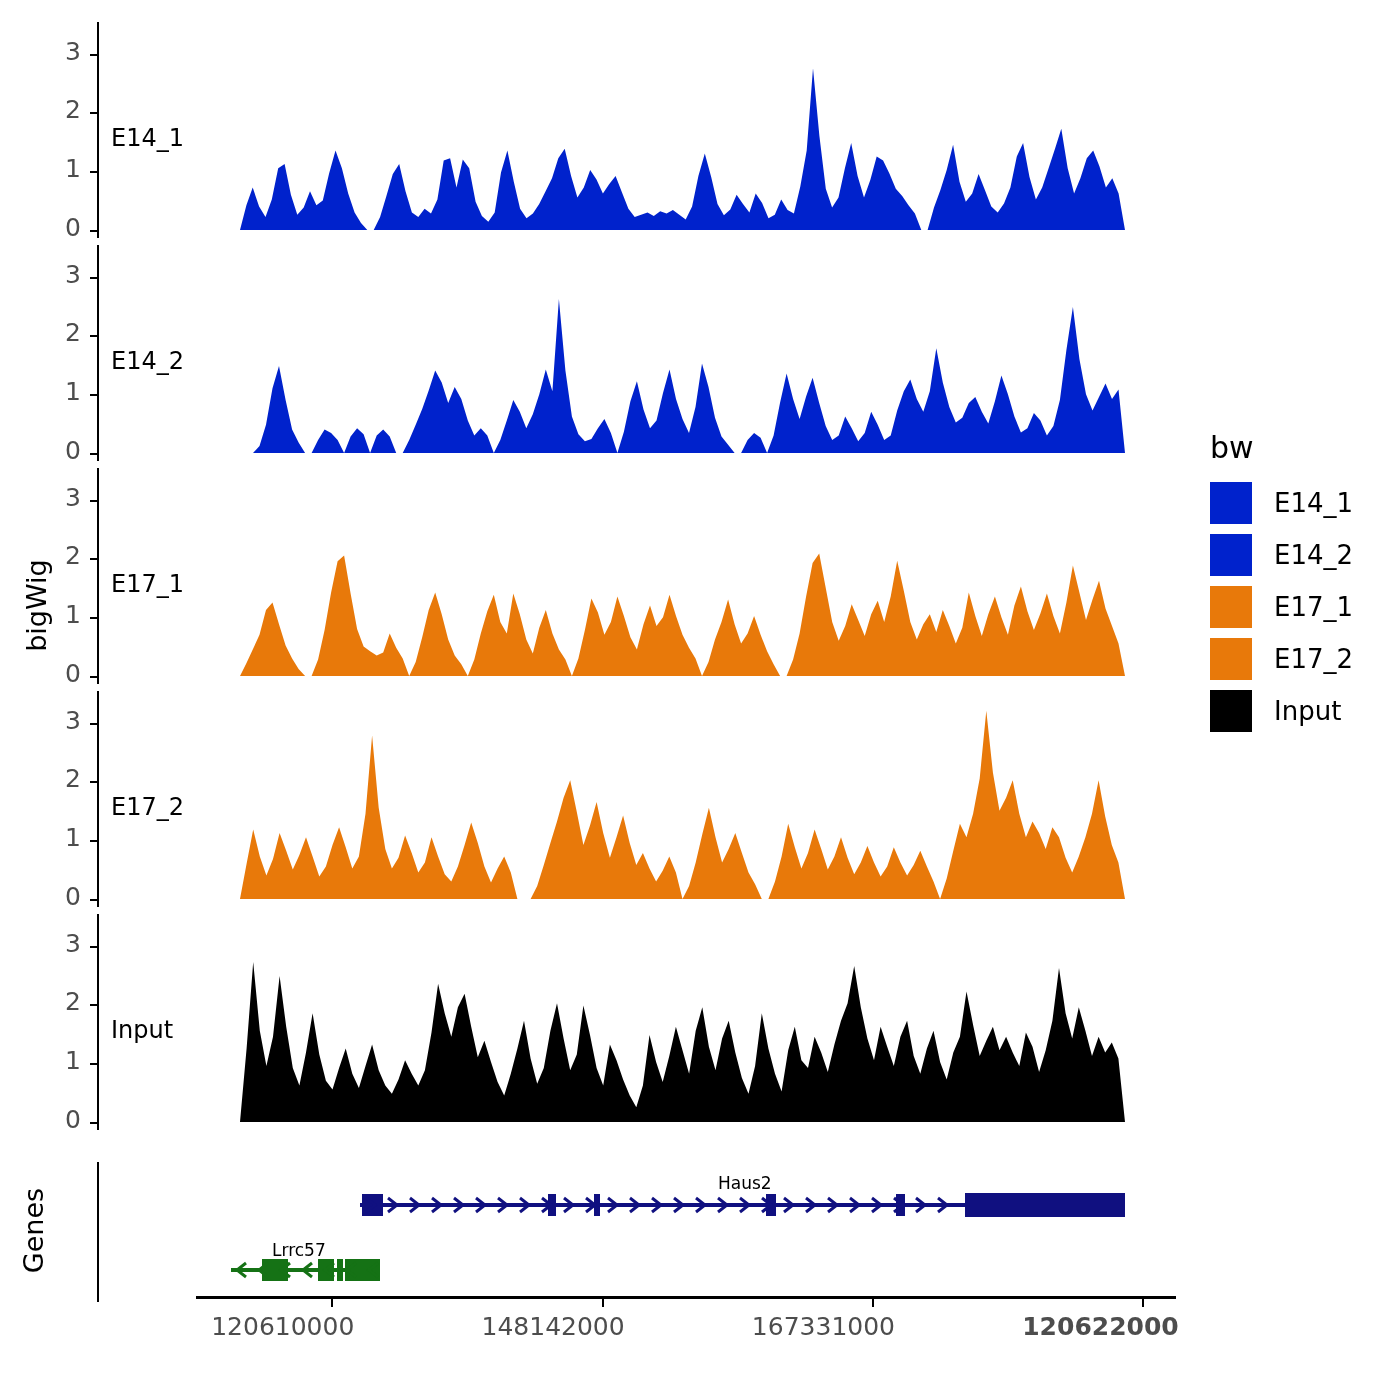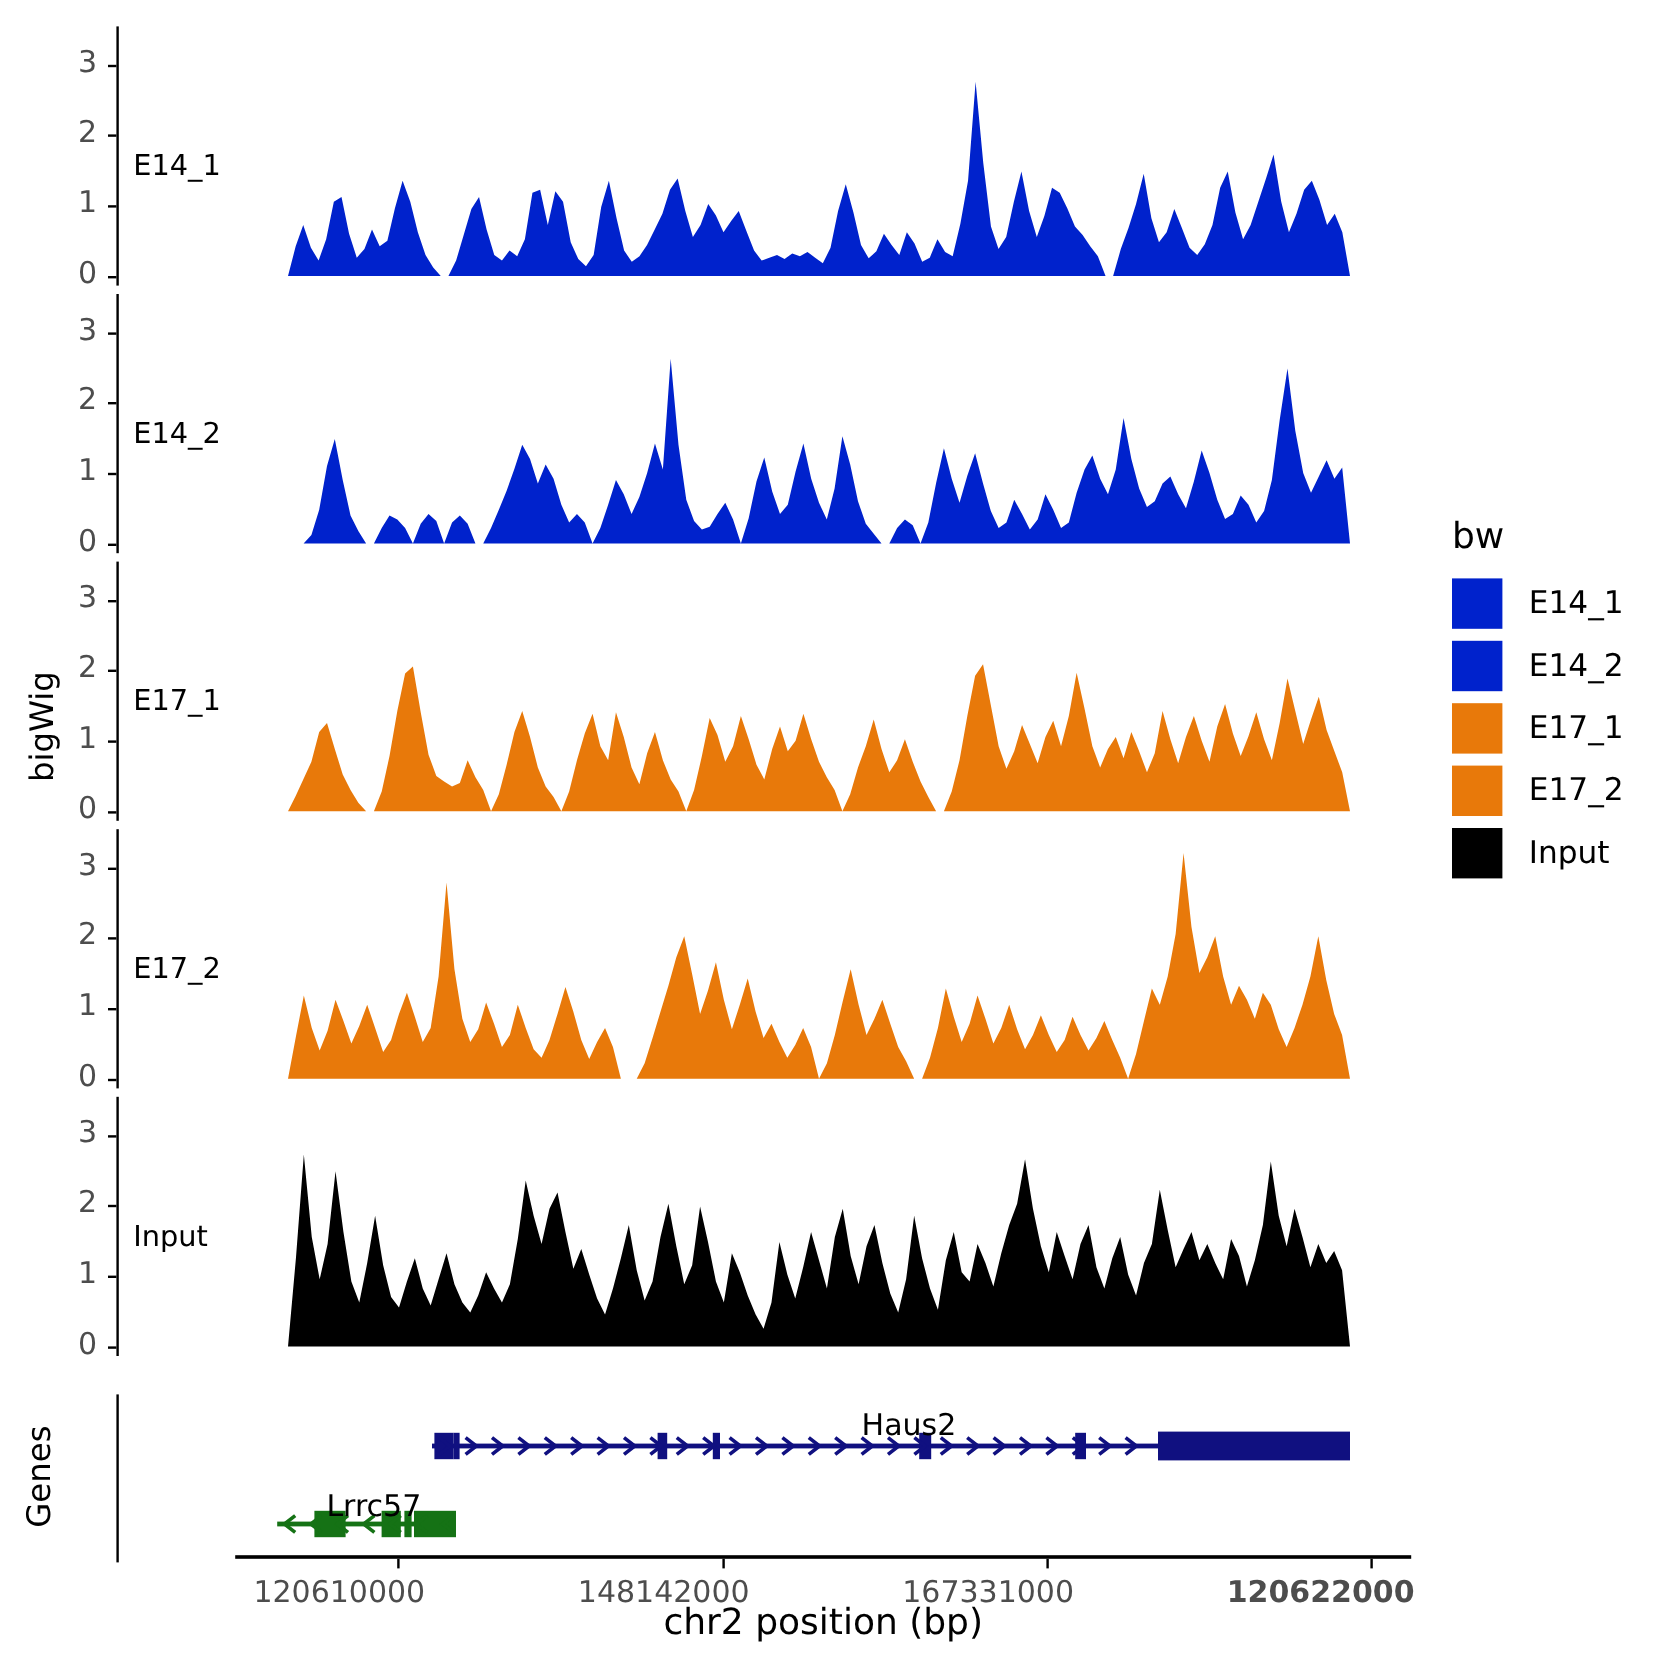--- a/index.html
+++ b/index.html
@@ -23,21 +23,21 @@
   .xticktxt{position:absolute;font-size:25px;color:#4d4d4d;white-space:nowrap;}
   .xtitle{position:absolute;font-size:30px;color:#000;text-align:center;white-space:nowrap;}
 
   
   .legend{position:absolute;}
   .legtitle{position:absolute;font-size:30px;color:#000;}
   .legrow{position:absolute;display:flex;align-items:center;}
   .swatch{width:42px;height:42px;display:block;}
   .legtxt{font-size:26px;color:#000;margin-left:22px;white-space:nowrap;}
 
-  .genelbl{position:absolute;font-size:25px;color:#000;white-space:nowrap;}
+  .genelbl{position:absolute;font-size:17px;color:#000;white-space:nowrap;}
   svg{display:block;}
 </style>
 </head>
 <body>
 
 <div id="root">
 
   <div class="ylab rot" style="left:-24px;top:590px;width:120px;text-align:center;">bigWig</div>
   <div class="ylab rot" style="left:-27px;top:1215px;width:120px;text-align:center;">Genes</div>
 
@@ -180,21 +180,20 @@
   <div id="xticks">
       <div class="xtick" style="left: 331.172px; top: 1299px;"></div>
       <div class="xticktxt" style="left: 211.172px; top: 1312px; width: 240px;">120610000</div>
       <div class="xtick" style="left: 601.517px; top: 1299px;"></div>
       <div class="xticktxt" style="left: 481.517px; top: 1312px; width: 240px;">148142000</div>
       <div class="xtick" style="left: 871.862px; top: 1299px;"></div>
       <div class="xticktxt" style="left: 751.862px; top: 1312px; width: 240px;">167331000</div>
       <div class="xtick" style="left: 1142.21px; top: 1299px;"></div>
       <div class="xticktxt" style="left: 1022.21px; top: 1312px; width: 240px; font-weight: bold;">120622000</div>
     </div>
-  <div class="xtitle" style="left:396px;top:1335px;width:580px;">chr2 position (bp)</div>
 
   <div class="legend" style="left:1210px;top:430px;">
     <div class="legtitle" style="left:0;top:0;">bw</div>
     <div id="legrows">
         <div class="legrow" style="left: 0px; top: 52px;">
           <span class="swatch" style="background: rgb(0, 34, 204);"></span>
           <span class="legtxt">E14_1</span>
         </div>
         <div class="legrow" style="left: 0px; top: 104px;">
           <span class="swatch" style="background: rgb(0, 34, 204);"></span>

